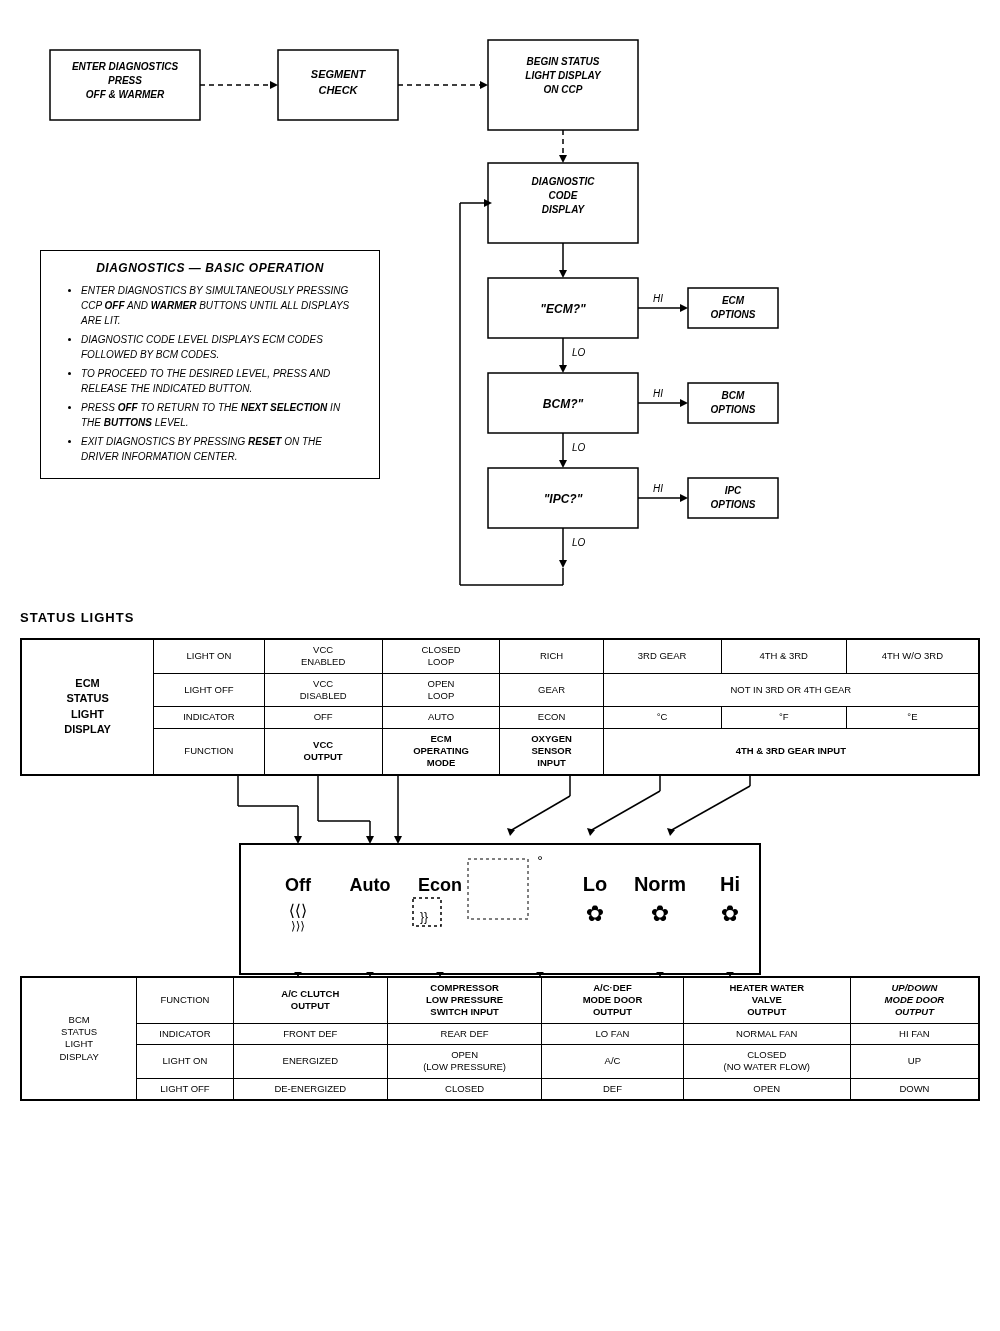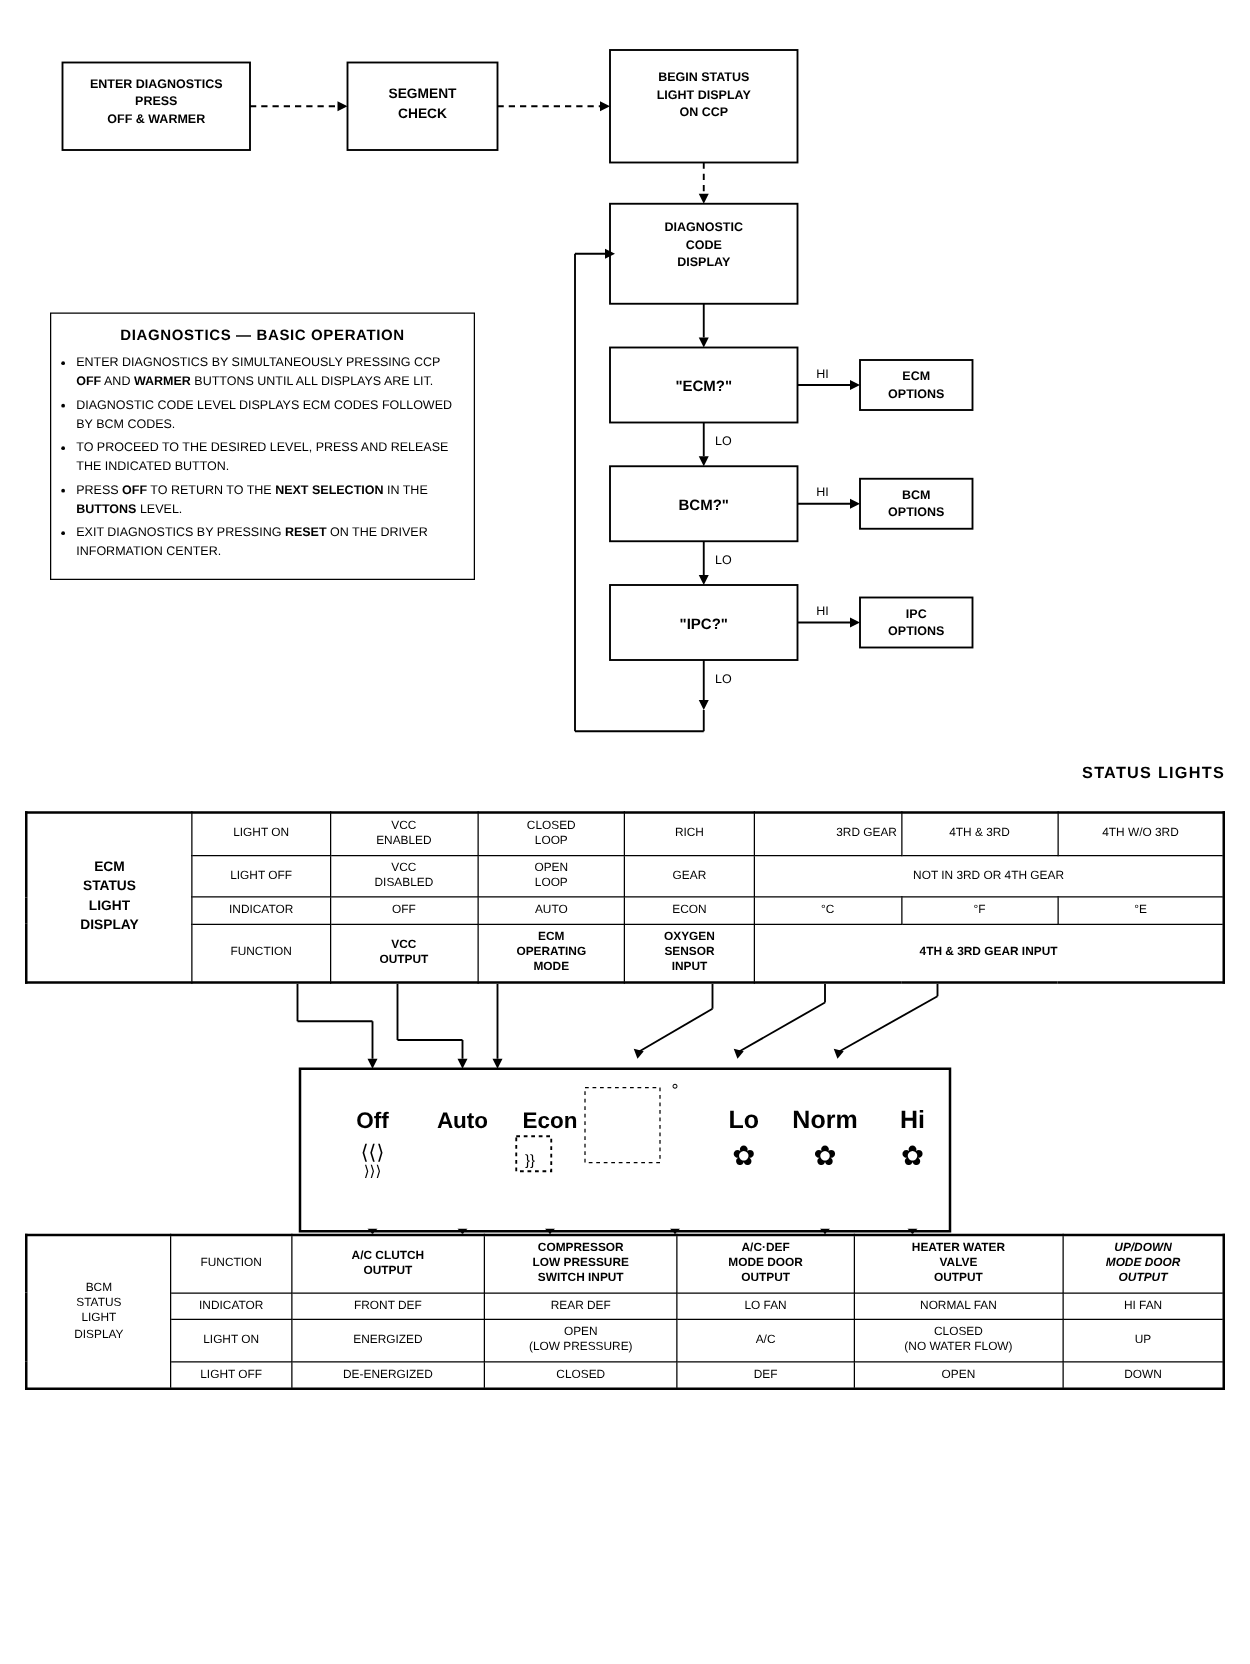--- a/index.html
+++ b/index.html
@@ -12,30 +12,31 @@
       min-height: 1331px;
       padding: 20px;
     }
 
     
     .flowchart-area {
       position: relative;
       width: 100%;
       height: 580px;
       margin-bottom: 10px;
+      font-style: italic;
     }
 
     
     .diag-info-box {
       position: absolute;
       left: 20px;
       top: 230px;
       width: 340px;
       border: 1.5px solid #000;
-      padding: 10px 6px;
+      padding: 10px 26px;
     }
     .diag-info-box h3 {
       font-size: 12px;
       font-weight: bold;
       text-align: center;
       margin-bottom: 8px;
       letter-spacing: 0.5px;
     }
     .diag-info-box ul {
       list-style: disc;
@@ -54,25 +55,25 @@
       left: 0;
       width: 100%;
       height: 100%;
     }
 
     
     .status-lights-section {
       margin-top: 10px;
     }
     .section-title {
-      text-align: right;
+      text-align: left;
       font-size: 13px;
       font-weight: bold;
       letter-spacing: 1px;
-      margin-bottom: 24px;
+      margin-bottom: 13px;
     }
 
     
     .status-table {
       width: 100%;
       border-collapse: collapse;
       border: 2px solid #000;
       margin-bottom: 0;
     }
     .status-table td, .status-table th {
@@ -211,21 +212,21 @@
   <div class="section-title">STATUS LIGHTS</div>
 
   <table class="status-table">
     <tbody>
         <tr>
       <td rowspan="4" class="label-cell" style="width:90px;">ECM<br>STATUS<br>LIGHT<br>DISPLAY</td>
       <td style="width:75px;">LIGHT ON</td>
       <td style="width:80px;">VCC<br>ENABLED</td>
       <td style="width:80px;">CLOSED<br>LOOP</td>
       <td style="width:70px;">RICH</td>
-      <td style="width:80px;text-align:right;">3RD GEAR</td>
+      <td style="width:80px;">3RD GEAR</td>
       <td style="width:85px;">4TH &amp; 3RD</td>
       <td style="width:90px;">4TH W/O 3RD</td>
     </tr>
     <tr>
       <td>LIGHT OFF</td>
       <td>VCC<br>DISABLED</td>
       <td>OPEN<br>LOOP</td>
       <td>GEAR</td>
       <td colspan="3">NOT IN 3RD OR 4TH GEAR</td>
     </tr>

